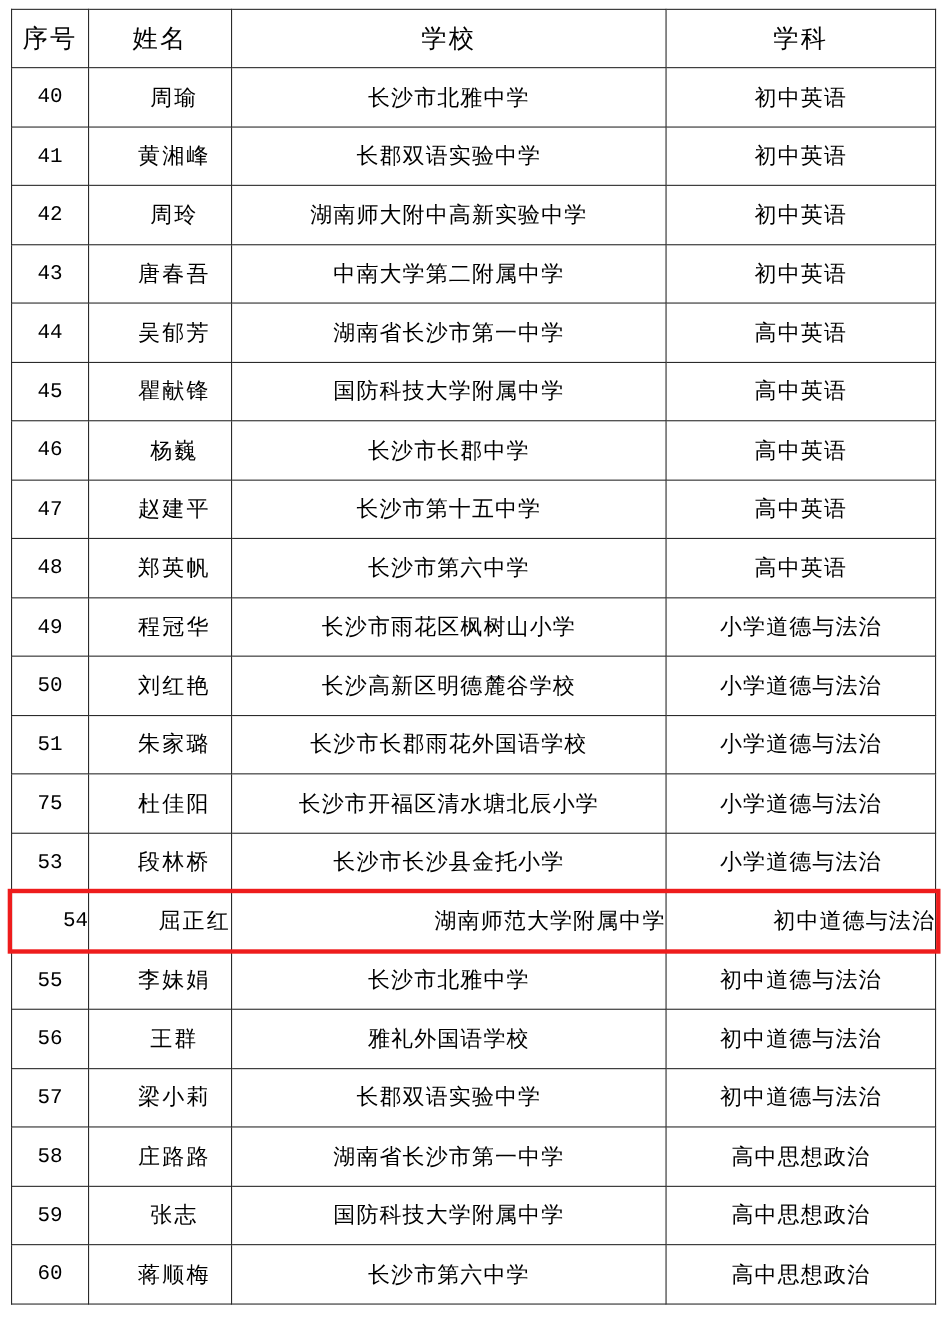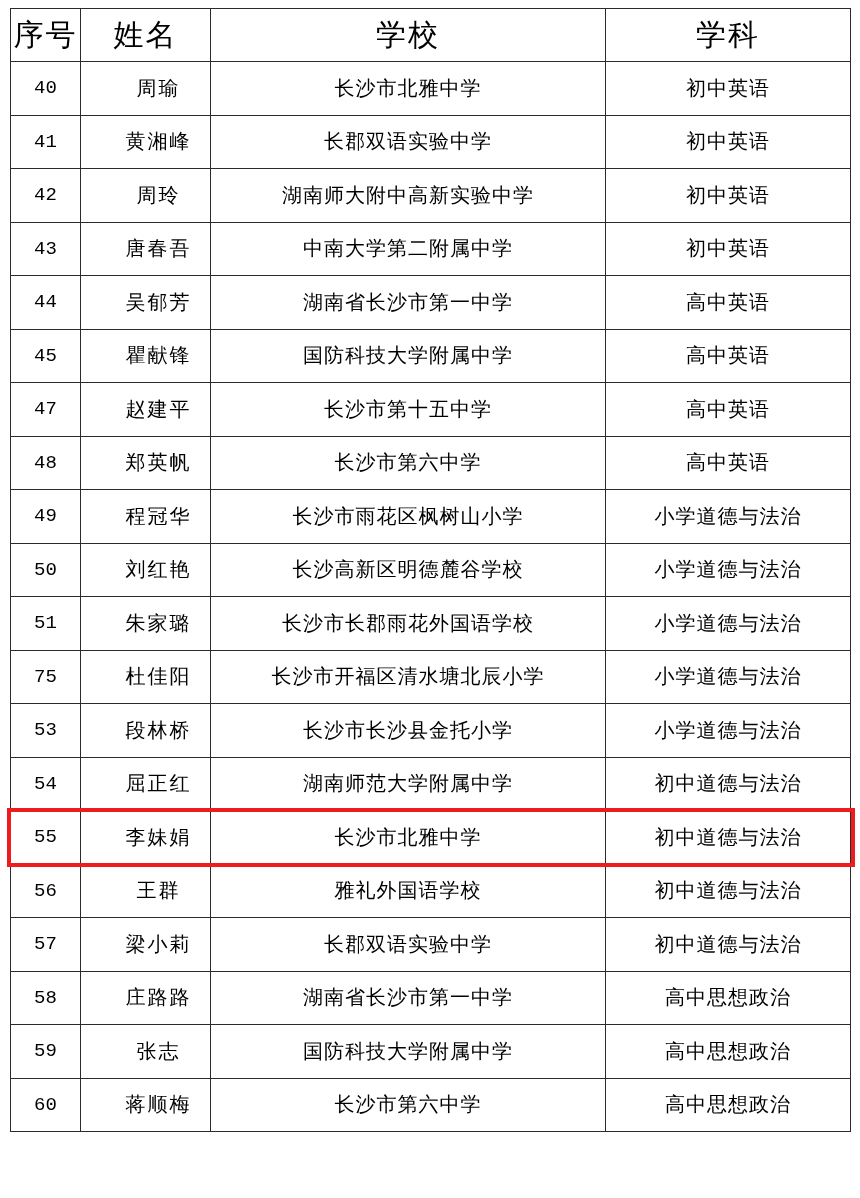--- a/index.html
+++ b/index.html
@@ -33,21 +33,21 @@
     font-weight: normal;
     padding: 0;
   }
   col.c-no    { width: 70px; }
   col.c-name  { width: 130px; }
   col.c-school{ width: 395px; }
   col.c-subj  { width: 245px; }
 
   thead th {
     height: 52px;
-    font-size: 30px;
+    font-size: 23px;
     font-weight: bold;
     letter-spacing: 2px;
     font-family: Liberation Serif, serif;
   }
   tbody td {
     height: 52.5px;
     font-size: 20px;
     letter-spacing: 1px;
   }
   tbody td.num {
@@ -55,20 +55,21 @@
     font-family: Liberation Mono, monospace;
     letter-spacing: 0;
   }
   tbody td.name {
     letter-spacing: 2px;
     padding-left: 26px;
   }
   tbody tr.highlight td {
     position: relative;
     z-index: 1;
+    text-align: right;
   }
   
   .highlight-box {
     position: absolute;
     border: 4px solid #ee1c1c;
     pointer-events: none;
     box-sizing: border-box;
     z-index: 5;
   }
 </style>
@@ -122,20 +123,26 @@
           <td class="school">湖南省长沙市第一中学</td>
           <td class="subject">高中英语</td>
         </tr>
         <tr>
           <td class="num">45</td>
           <td class="name">瞿献锋</td>
           <td class="school">国防科技大学附属中学</td>
           <td class="subject">高中英语</td>
         </tr>
         <tr>
+          <td class="num">46</td>
+          <td class="name">杨巍</td>
+          <td class="school">长沙市长郡中学</td>
+          <td class="subject">高中英语</td>
+        </tr>
+        <tr>
           <td class="num">47</td>
           <td class="name">赵建平</td>
           <td class="school">长沙市第十五中学</td>
           <td class="subject">高中英语</td>
         </tr>
         <tr>
           <td class="num">48</td>
           <td class="name">郑英帆</td>
           <td class="school">长沙市第六中学</td>
           <td class="subject">高中英语</td>

